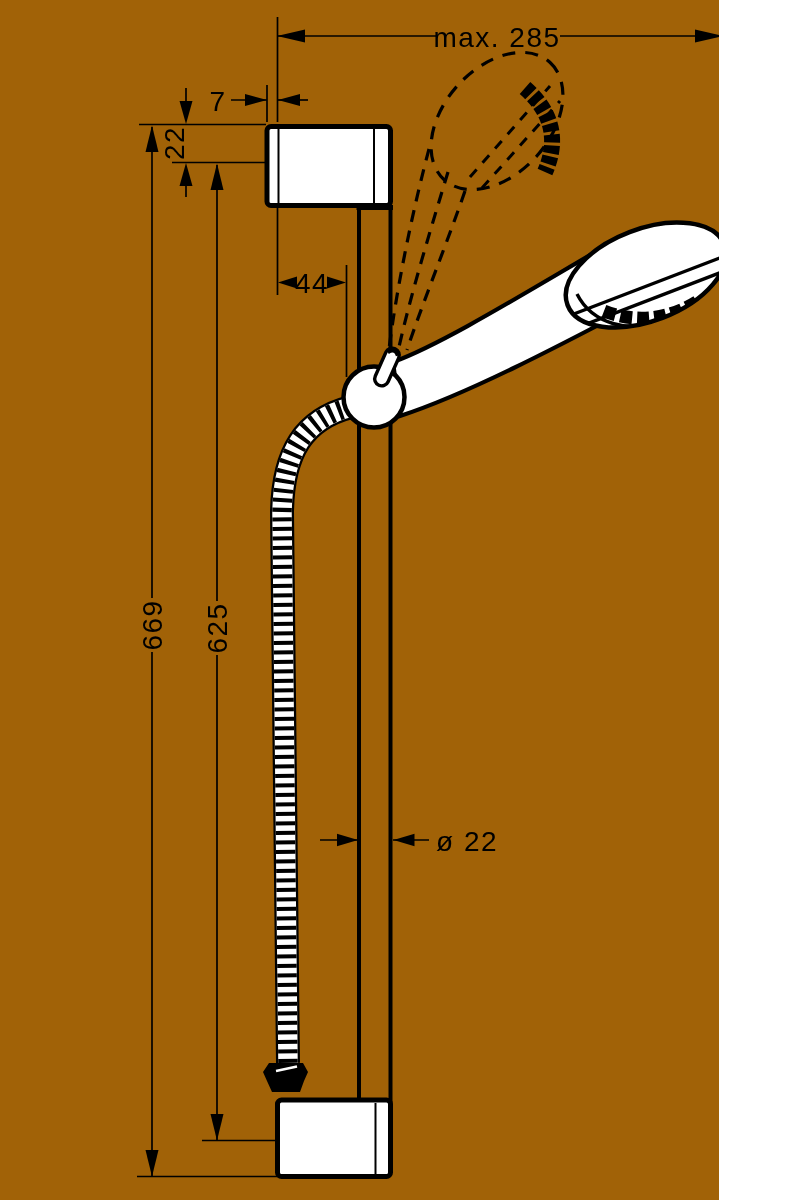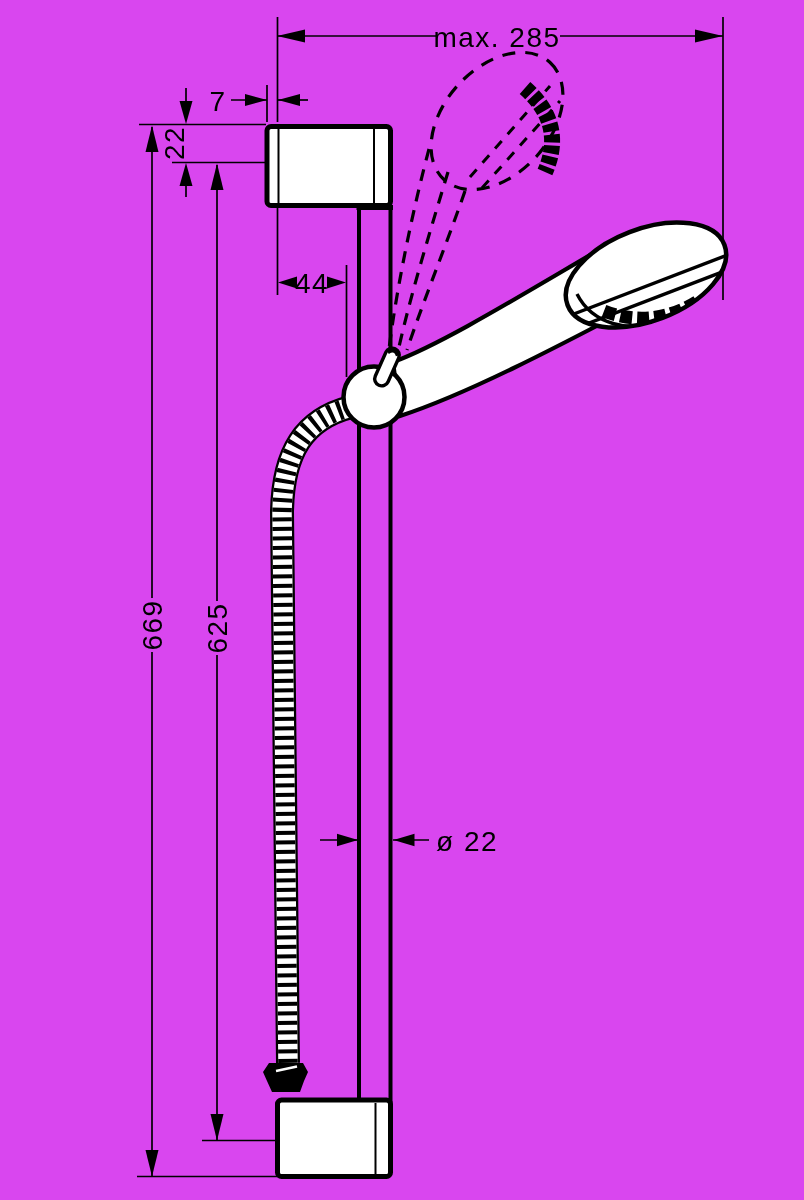--- a/index.html
+++ b/index.html
@@ -1,16 +1,16 @@
 <!DOCTYPE html>
 <html><head>
 <meta charset="utf-8">
 <style>
   html,body{margin:0;padding:0;background:#ffffff;}
-  .stage{position:relative;width:804px;height:1200px;background:#d946ef;overflow:hidden;}
+  .stage{position:relative;width:719px;height:1200px;background:#a16207;overflow:hidden;}
   svg{position:absolute;left:0;top:0;}
   svg text{
     font-family:"Liberation Sans","DejaVu Sans",sans-serif;
     font-size:28px;
     letter-spacing:1.5px;
     fill:#000000;
   }
   .thin{stroke:#000;stroke-width:1.7;fill:none;}
   .arrow{fill:#000;stroke:none;}
   .draw{stroke:#000;fill:none;}

